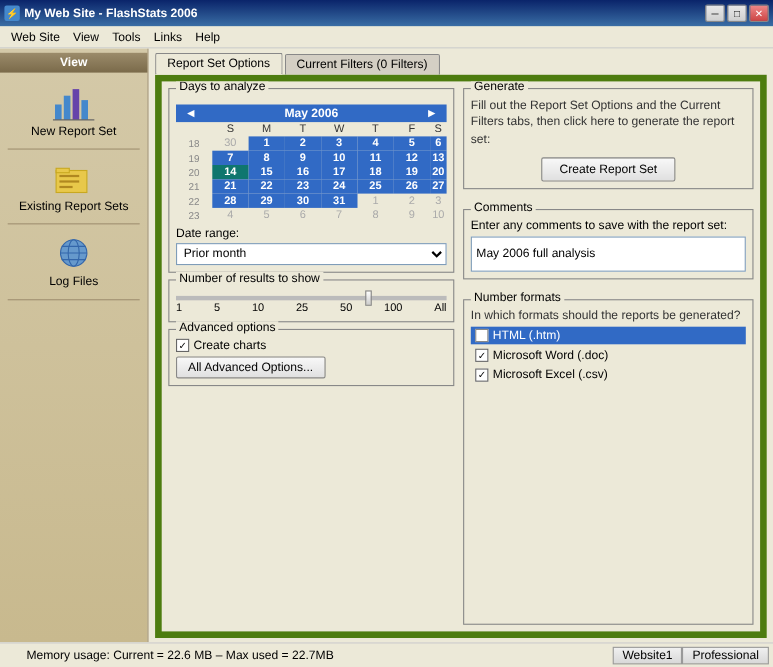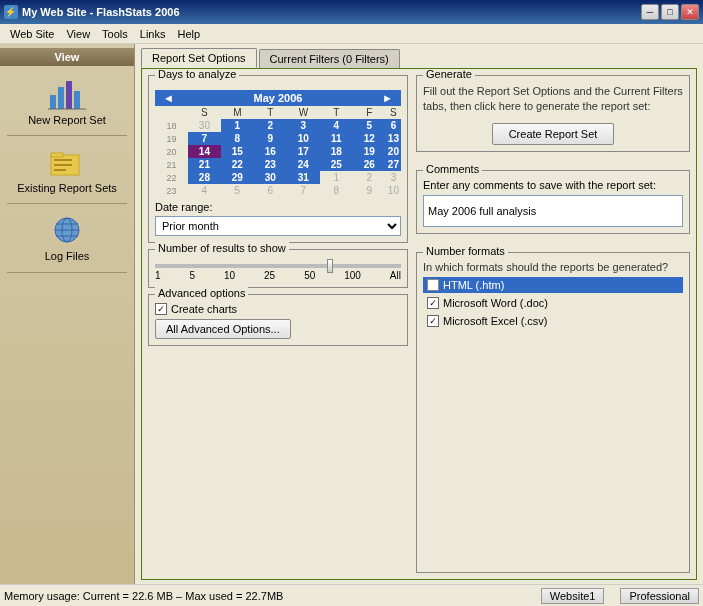--- a/index.html
+++ b/index.html
@@ -156,21 +156,21 @@
     }
     .tab.active {
       background: #ece9d8;
       border-bottom: 1px solid #ece9d8;
       font-weight: normal;
       z-index: 1;
     }
 
     
     .panel {
-      border: 1px solid #4d7c0f;
+      border: 6px solid #4d7c0f;
       background: #ece9d8;
       flex: 1;
       padding: 6px;
       display: flex;
       gap: 8px;
       overflow: hidden;
     }
 
     .left-col {
       display: flex;
@@ -369,27 +369,28 @@
       height: 22px;
       background: #ece9d8;
       border-top: 1px solid #ccc;
       display: flex;
       align-items: center;
       font-size: 11px;
       padding: 0 4px;
     }
     .status-memory {
       flex: 1;
+      margin-left: 20px;
     }
     .status-badge {
       background: linear-gradient(to bottom, #f0f0f0, #d8d8d8);
       border: 1px solid #999;
       padding: 1px 8px;
       font-size: 11px;
-      margin-left: 16px;
+      margin-left: 0;
       text-align: right;
     }
   </style>
 </head>
 <body>
 
 <div class="titlebar">
   <div class="titlebar-left">
     <div class="titlebar-icon">⚡</div>
     <span>My Web Site - FlashStats 2006</span>
@@ -503,21 +504,21 @@
                     <td style="color: white; font-weight: bold; background: rgb(49, 106, 197);">7</td>
                     <td style="color: white; font-weight: bold; background: rgb(49, 106, 197);">8</td>
                     <td style="color: white; font-weight: bold; background: rgb(49, 106, 197);">9</td>
                     <td style="color: white; font-weight: bold; background: rgb(49, 106, 197);">10</td>
                     <td style="color: white; font-weight: bold; background: rgb(49, 106, 197);">11</td>
                     <td style="color: white; font-weight: bold; background: rgb(49, 106, 197);">12</td>
                     <td style="color: white; font-weight: bold; background: rgb(49, 106, 197);">13</td>
                   </tr>
                   <tr>
                     <td style="color: rgb(136, 136, 136); font-size: 9px;">20</td>
-                    <td style="color: white; font-weight: bold; background: #701a75;">14</td>
+                    <td style="color: white; font-weight: bold; background: #0f766e;">14</td>
                     <td style="color: white; font-weight: bold; background: rgb(49, 106, 197);">15</td>
                     <td style="color: white; font-weight: bold; background: rgb(49, 106, 197);">16</td>
                     <td style="color: white; font-weight: bold; background: rgb(49, 106, 197);">17</td>
                     <td style="color: white; font-weight: bold; background: rgb(49, 106, 197);">18</td>
                     <td style="color: white; font-weight: bold; background: rgb(49, 106, 197);">19</td>
                     <td style="color: white; font-weight: bold; background: rgb(49, 106, 197);">20</td>
                   </tr>
                   <tr>
                     <td style="color: rgb(136, 136, 136); font-size: 9px;">21</td>
                     <td style="color: white; font-weight: bold; background: rgb(49, 106, 197);">21</td>

